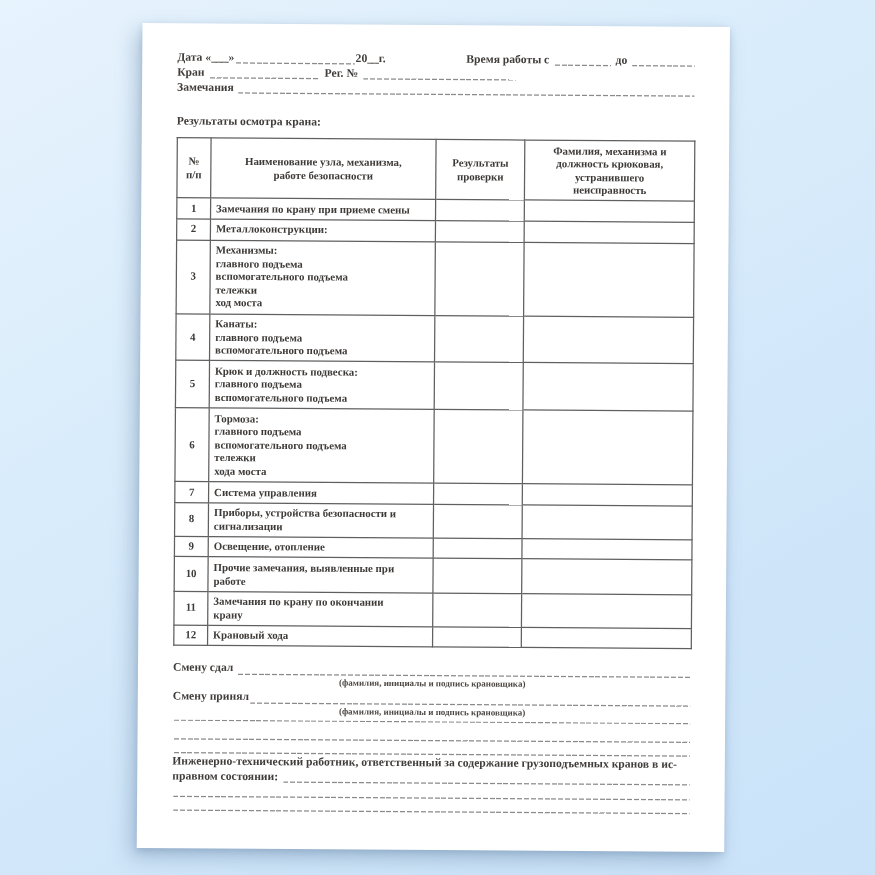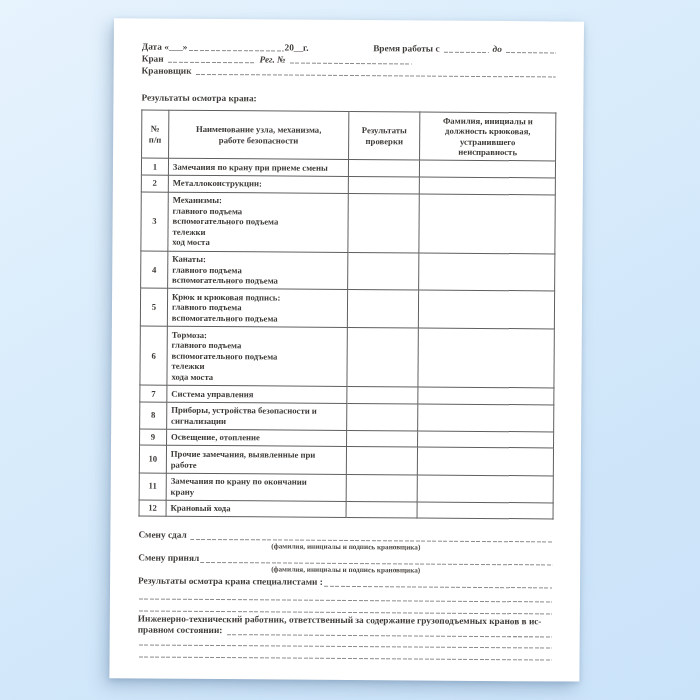--- a/index.html
+++ b/index.html
@@ -37,21 +37,21 @@
     margin: 0 1px 2px 1px;
     background: repeating-linear-gradient(90deg, #8a8a8a 0 4px, rgba(0,0,0,0) 4px 5.5px);
   }
   .flex { flex: 1 1 auto; }
   .w95  { width: 95px; }
   .w45  { width: 45px; }
   .w50  { width: 50px; }
   .w88  { width: 88px; }
   .w122 { width: 122px; }
   .pr3  { padding-right: 3px; }
-  .pl3  { padding-left: 3px; font-style: italic; }
+  .pl3  { padding-left: 3px; }
   .spread { justify-content: space-between; }
   .group { display: flex; align-items: flex-end; }
   .section-title { margin-top: 15px; line-height: 12px; }
   table.inspect {
     margin-top: 6px;
     width: 100%;
     border-collapse: collapse;
     table-layout: fixed;
     font-size: 8.7px;
     line-height: 10.6px;
@@ -100,21 +100,21 @@
         <span class="fill w50"></span>
       </span>
     </div>
     <div class="line">
       <span class="pr3" data-bind="document.header.crane_label">Кран</span>
       <span class="fill w88"></span>
       <span class="pl3 pr3" data-bind="document.header.reg_number_label">Рег. №</span>
       <span class="fill w122"></span>
     </div>
     <div class="line">
-      <span class="pr3" data-bind="document.header.operator_label">Крановщик</span>
+      <span class="pr3" data-bind="document.header.operator_label">Замечания</span>
       <span class="fill flex"></span>
     </div>
   </div>
 
   <div class="section-title" data-bind="document.inspection_title">Результаты осмотра крана:</div>
 
   <table class="inspect">
     <colgroup>
       <col style="width:6.5%">
         <col style="width:43.5%">
@@ -129,21 +129,21 @@
           </th>
           <th>
             <div>Наименование узла, механизма,</div>
             <div>работе безопасности</div>
           </th>
           <th>
             <div>Результаты</div>
             <div>проверки</div>
           </th>
           <th>
-            <div>Фамилия, инициалы и</div>
+            <div>Фамилия, механизма и</div>
             <div>должность крюковая,</div>
             <div>устранившего</div>
             <div>неисправность</div>
           </th>
         </tr>
     </thead>
     <tbody>
         <tr>
           <td class="c-num">1</td>
           <td class="c-name">
@@ -178,21 +178,21 @@
             <div>Канаты:</div>
             <div>главного подъема</div>
             <div>вспомогательного подъема</div>
           </td>
           <td></td>
           <td></td>
         </tr>
         <tr>
           <td class="c-num">5</td>
           <td class="c-name">
-            <div>Крюк и крюковая подпись:</div>
+            <div>Крюк и должность подвеска:</div>
             <div>главного подъема</div>
             <div>вспомогательного подъема</div>
           </td>
           <td></td>
           <td></td>
         </tr>
         <tr>
           <td class="c-num">6</td>
           <td class="c-name">
             <div>Тормоза:</div>
@@ -263,21 +263,20 @@
       <span class="pr3" data-bind="document.footer.shift_handed_label">Смену сдал</span>
       <span class="fill flex"></span>
     </div>
     <div class="caption" data-bind="document.footer.shift_handed_caption">(фамилия, инициалы и подпись крановщика)</div>
     <div class="line">
       <span data-bind="document.footer.shift_accepted_label">Смену принял</span>
       <span class="fill flex"></span>
     </div>
     <div class="caption" data-bind="document.footer.shift_accepted_caption">(фамилия, инициалы и подпись крановщика)</div>
     <div class="line">
-      <span data-bind="document.footer.specialists_label">Результаты осмотра крана специалистами :</span>
       <span class="fill flex"></span>
     </div>
     <div class="blank-row mt3">
         <span class="fill flex"></span>
       </div>
     <div class="blank-row">
         <span class="fill flex"></span>
       </div>
     <div class="para" data-bind="document.footer.engineer_line1">Инженерно-технический работник, ответственный за содержание грузоподъемных кранов в ис-</div>
     <div class="line">

